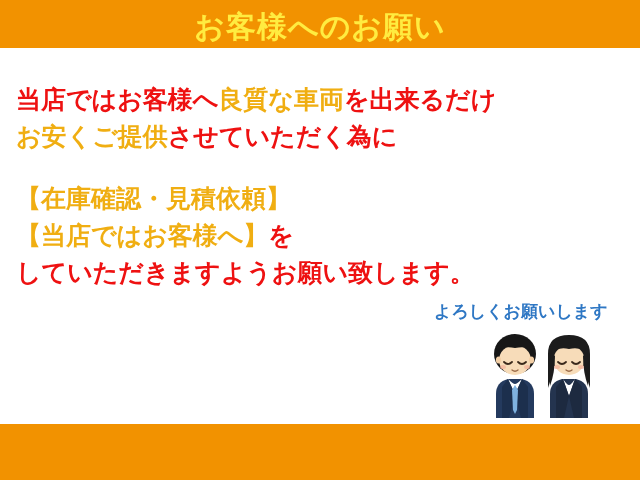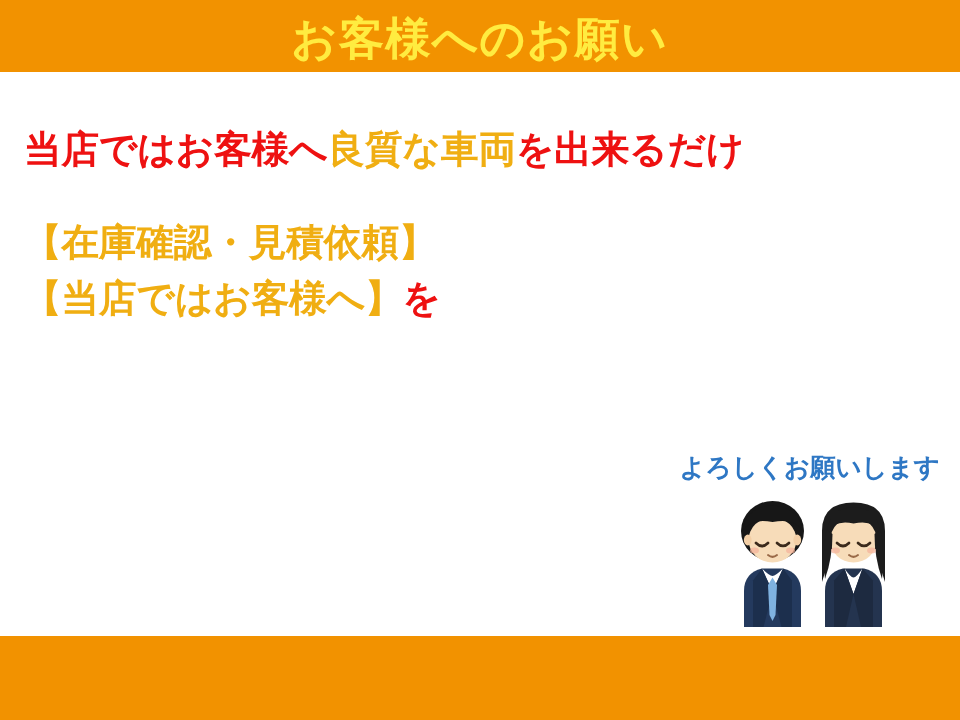--- a/index.html
+++ b/index.html
@@ -71,21 +71,21 @@
   .hl {
     color: #f0ae12;
   }
   .spacer-line {
     height: 25px;
   }
 
   
   .greeting {
     position: absolute;
-    left: 453px;
+    left: 434px;
     top: 300px;
     color: #2e77c4;
     font-size: 17px;
     font-weight: bold;
     white-space: nowrap;
     font-family: "DejaVu Sans", "Liberation Sans", sans-serif;
   }
   .people {
     position: absolute;
     left: 490px;
@@ -117,34 +117,40 @@
   </div>
 
   <div class="body-area">
 
     <div class="msg-block">
 
       <div class="msg-line">
         <span>当店ではお客様へ</span><span class="hl">良質な車両</span><span>を出来るだけ</span>
       </div>
 
+      <div class="msg-line">
+        <span class="hl">お安くご提供</span><span>させていただく為に</span>
+      </div>
 
 
       <div class="spacer-line"></div>
 
 
 
       <div class="msg-line">
         <span class="hl">【在庫確認・見積依頼】</span>
       </div>
 
       <div class="msg-line">
         <span class="hl">【当店ではお客様へ】</span><span>を</span>
       </div>
 
+      <div class="msg-line">
+        <span>していただきますようお願い致します。</span>
+      </div>
 
     </div>
 
   </div>
 
   <div class="greeting">よろしくお願いします</div>
 
   <div class="people">
 
     <svg class="person man" viewBox="0 0 50 86" xmlns="http://www.w3.org/2000/svg">

